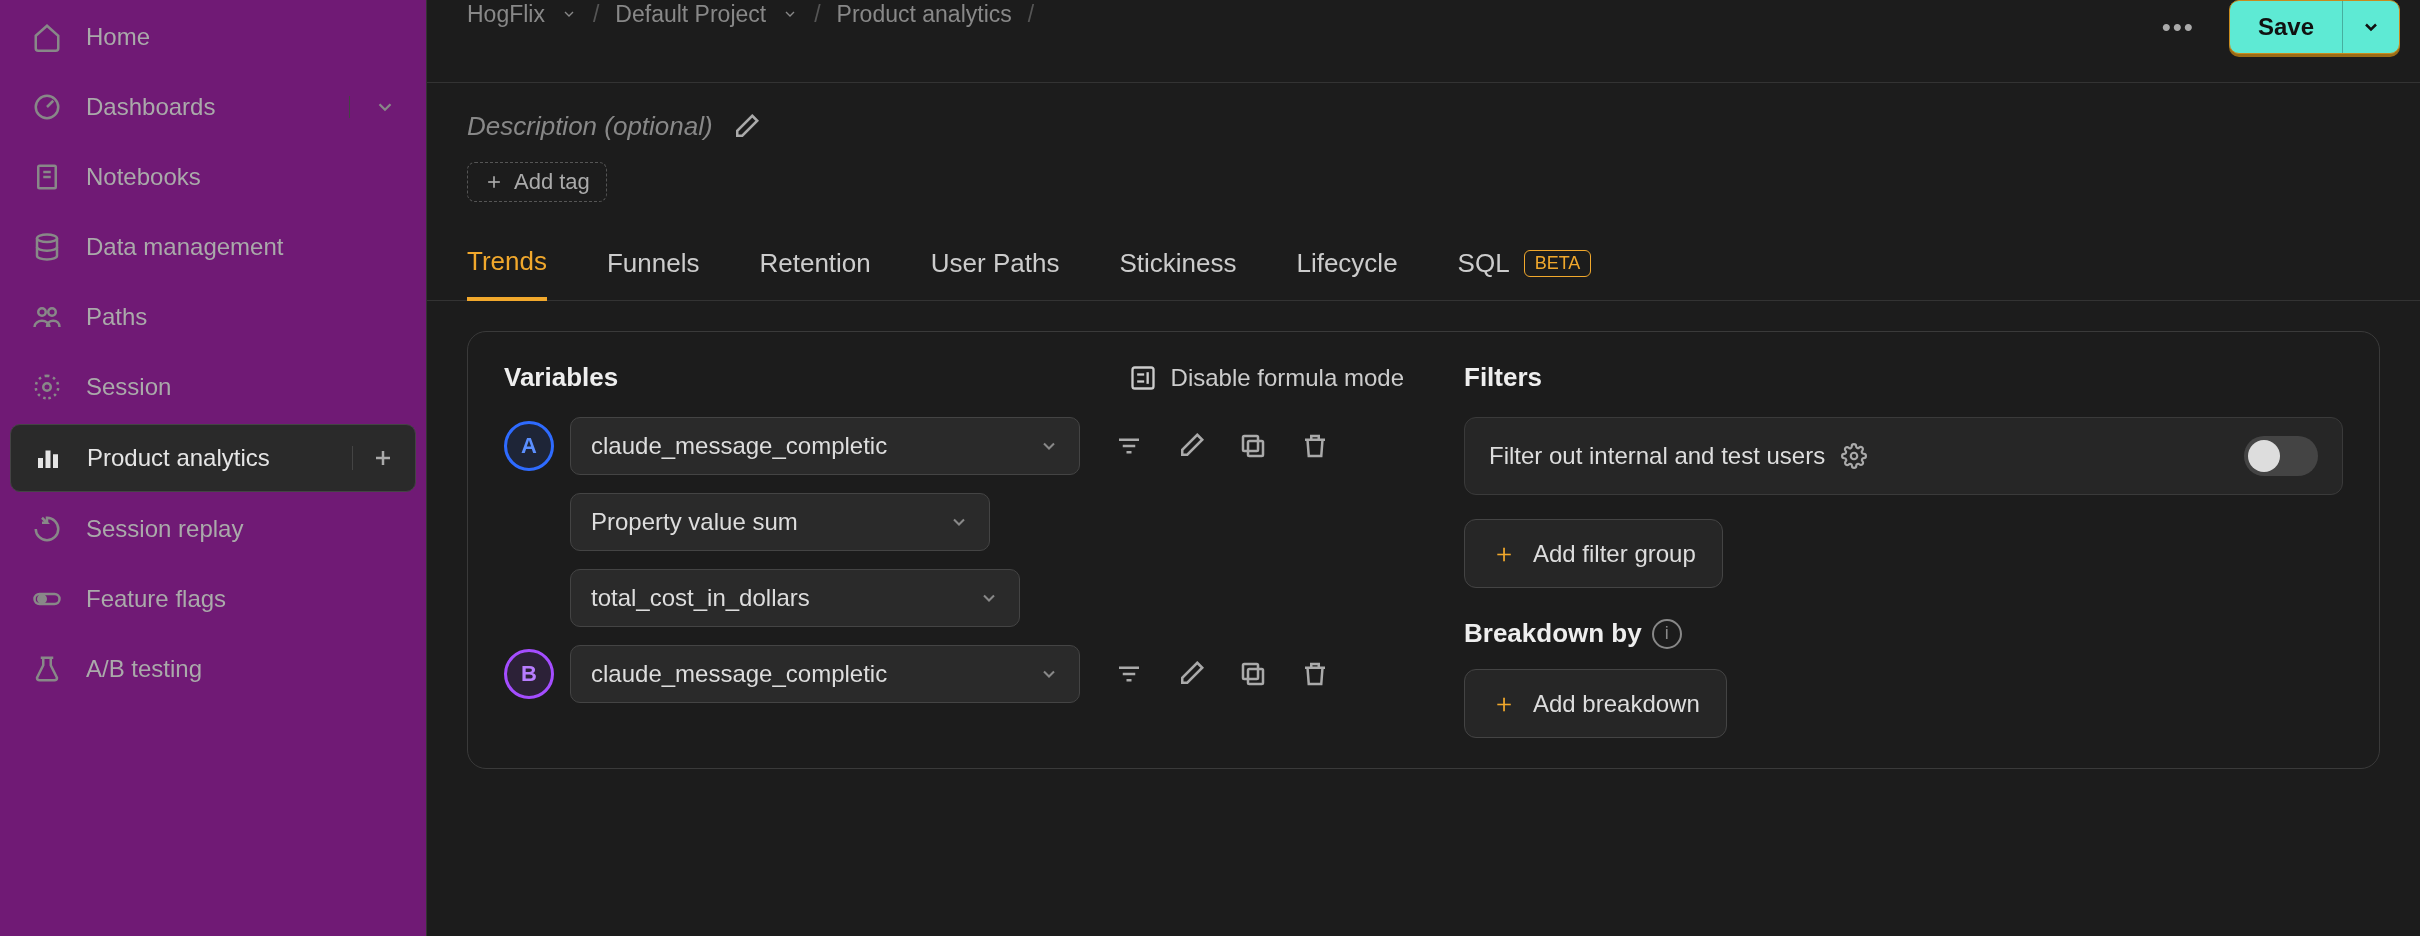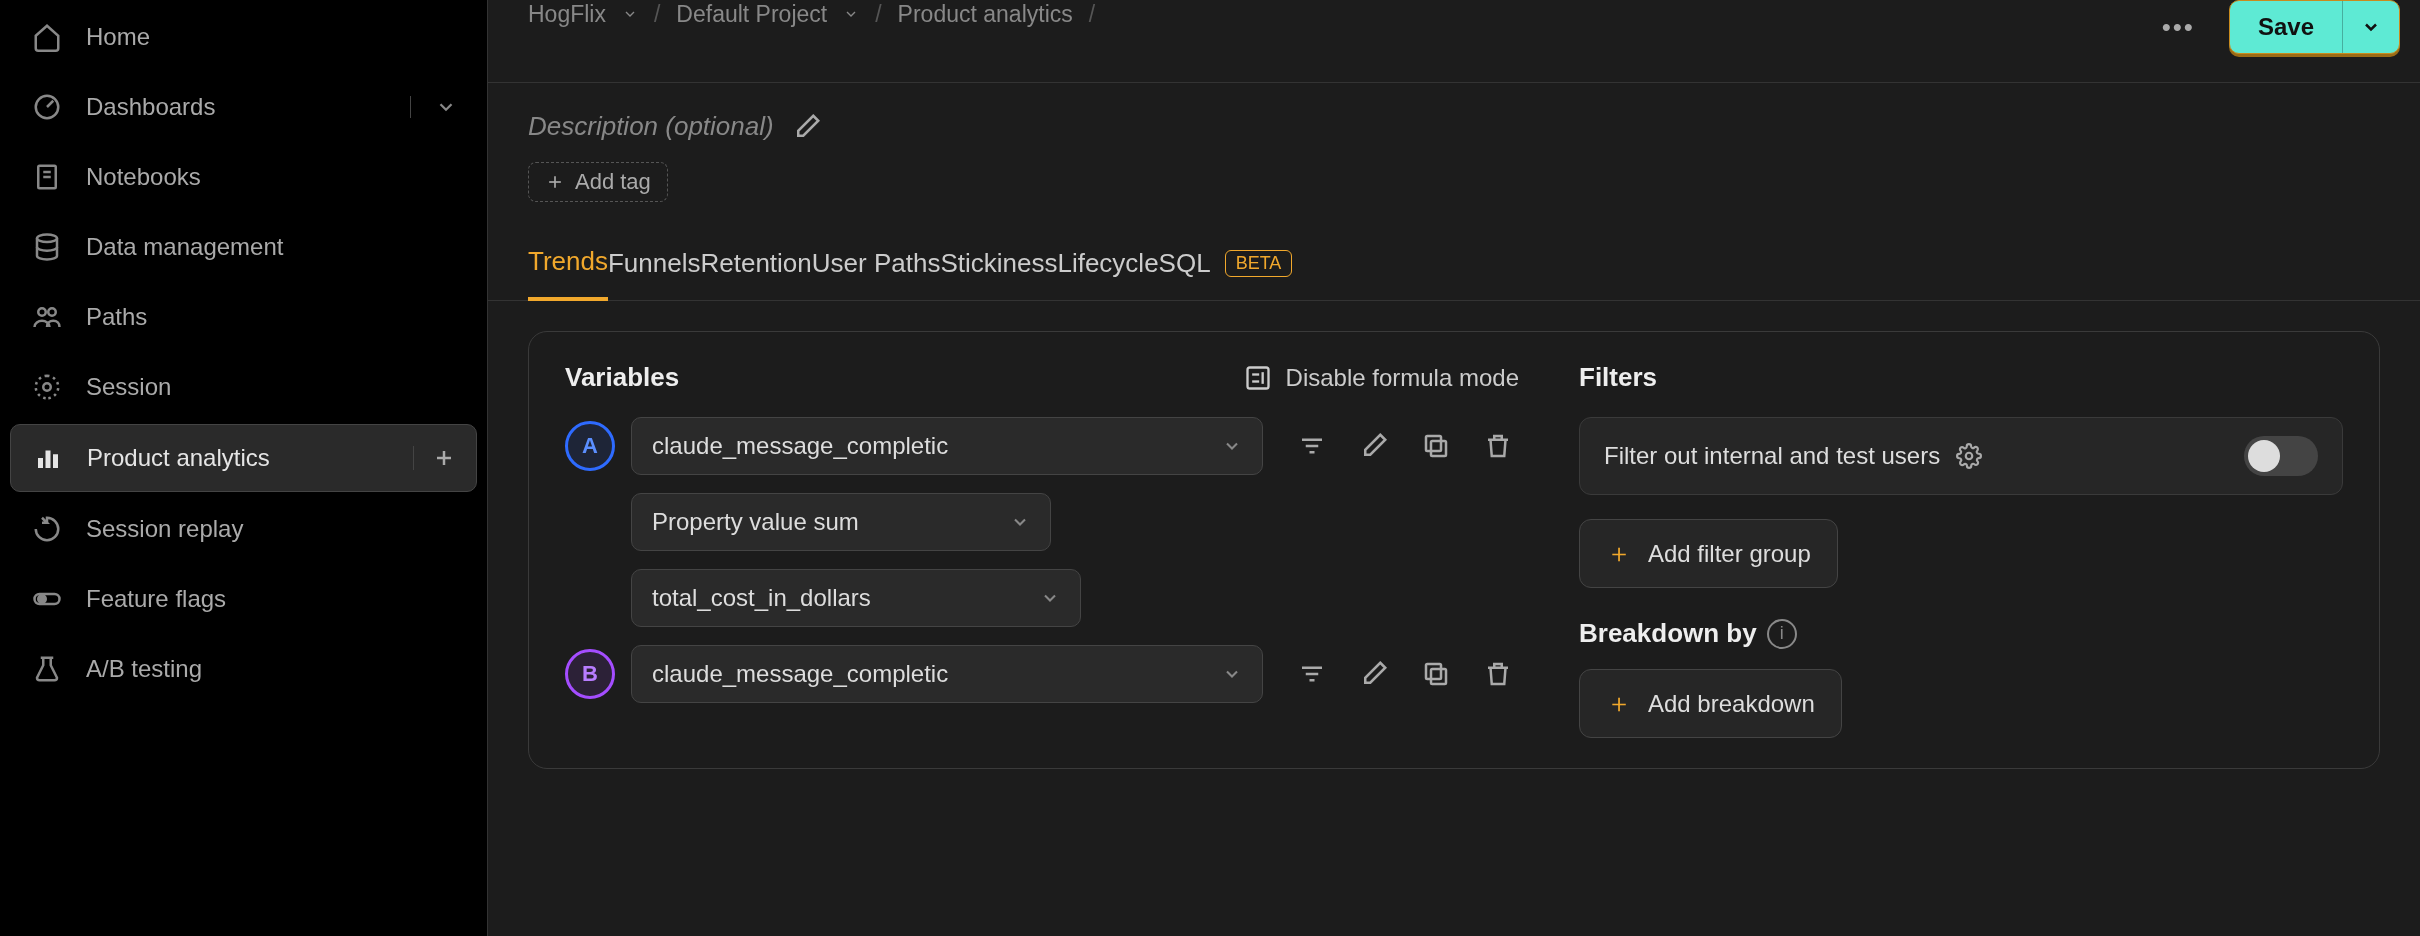--- a/index.html
+++ b/index.html
@@ -9,22 +9,22 @@
   font-family: -apple-system, BlinkMacSystemFont, "Segoe UI", sans-serif;
   font-size: 22px;
   width: 2420px;
   height: 936px;
   overflow: hidden;
   display: flex;
 }
 
 
 .sidebar {
-  width: 488px;
-  background: #000000;
+  width: 427px;
+  background: #701a75;
   padding: 0;
   border-right: 1px solid #333;
   flex-shrink: 0;
 }
 .side-item {
   display: flex;
   align-items: center;
   gap: 22px;
   padding: 18px 20px;
   color: #aaa;
@@ -136,20 +136,21 @@
   border: 1px dashed #555;
   border-radius: 8px;
   padding: 6px 16px;
   color: #aaa;
   font-size: 22px;
   cursor: pointer;
 }
 
 .tabs {
   display: flex;
+  gap: 60px;
   padding: 0 40px;
   border-bottom: 1px solid #333;
 }
 .tab {
   padding: 20px 0;
   color: #ccc;
   font-size: 26px;
   cursor: pointer;
   display: flex;
   align-items: center;
@@ -219,21 +220,21 @@
   padding: 14px 20px;
   display: flex;
   align-items: center;
   gap: 14px;
   color: #ddd;
   font-size: 24px;
   cursor: pointer;
 }
 .dropdown .dd-label { white-space: nowrap; overflow: hidden; }
 .dropdown .chev { margin-left: auto; color: #888; }
-.dd-event { width: 632px; }
+.dd-event { width: 510px; }
 .dd-agg { width: 420px; margin-left: 66px; }
 .dd-prop { width: 450px; margin-left: 66px; }
 
 .icon-buttons {
   display: flex;
   gap: 20px;
   color: #aaa;
   margin-left: 12px;
 }
 .icon-buttons > span { cursor: pointer; padding: 6px; }

